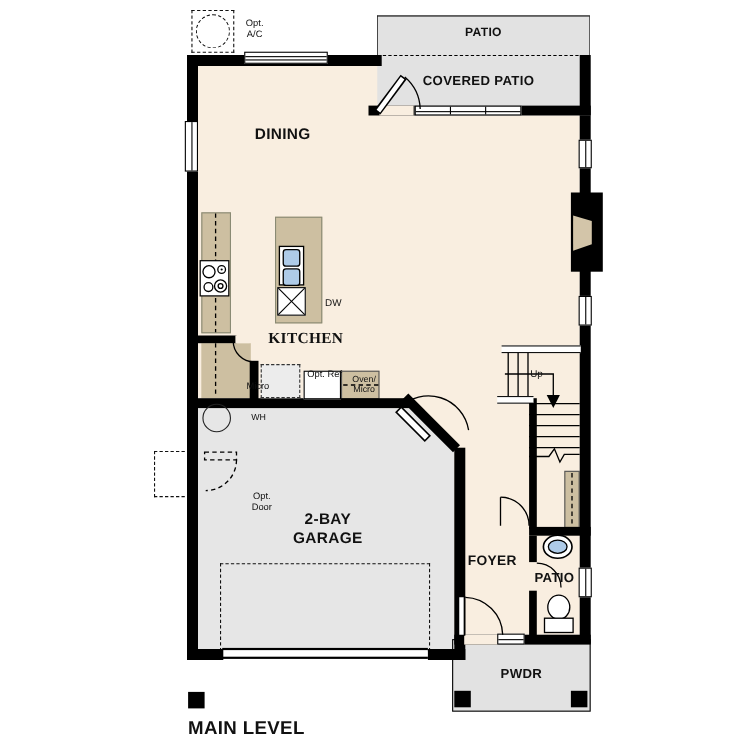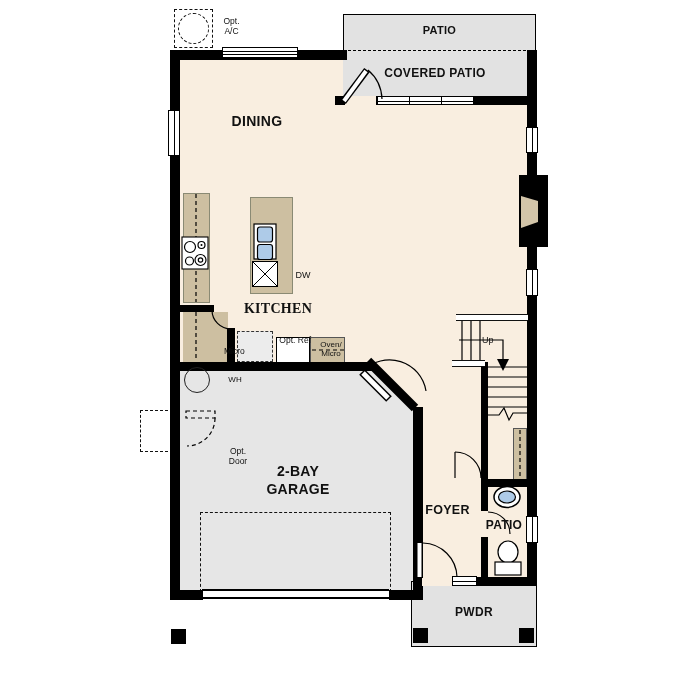--- a/index.html
+++ b/index.html
@@ -185,20 +185,21 @@
   </svg>
 
   <div class="lbl" style="left:343px;top:23px;width:193px;font-size:11px;">PATIO</div>
   <div class="lbl" style="left:343px;top:66px;width:184px;font-size:12px;white-space:nowrap;">COVERED PATIO</div>
   <div class="lbl" style="left:222px;top:112px;width:70px;font-size:14px;">DINING</div>
   <div class="lbl" style="left:238px;top:300px;width:80px;font-size:14px;font-family:Liberation Serif, serif;">KITCHEN</div>
   <div class="lbl" style="left:252px;top:462px;width:92px;font-size:14px;">2-BAY GARAGE</div>
   <div class="lbl" style="left:420px;top:502px;width:55px;font-size:12.5px;text-align:center;">FOYER</div>
   <div class="lbl" style="left:482px;top:518px;width:44px;font-size:12px;">PATIO</div>
   <div class="lbl" style="left:442px;top:605px;width:64px;font-size:12px;">PWDR</div>
+  <div class="lbl" style="left:171px;top:651px;font-size:17px;white-space:nowrap;text-align:left;">MAIN LEVEL</div>
   <div class="lbl-sm" style="left:186px;top:347px;font-size:8.5px;">Micro</div>
   <div class="lbl-sm" style="left:444px;top:335px;font-size:9px;">Up</div>
   <div class="lbl-sm" style="left:185px;top:447px;width:30px;font-size:8.5px;text-align:center;">Opt. Door</div>
   <div class="lbl-sm" style="left:237px;top:336px;width:36px;font-size:8.5px;text-align:right;">Opt. Ref</div>
   <div class="lbl-sm" style="left:276px;top:340px;width:34px;font-size:8px;">Oven/ Micro</div>
   <div class="lbl-sm" style="left:252px;top:270px;width:26px;font-size:9px;background:transparent;">DW</div>
   <div class="lbl-sm" style="left:184px;top:375px;width:26px;font-size:8px;">WH</div>
   <div class="lbl-sm" style="left:178px;top:17px;width:31px;font-size:8.5px;">Opt. A/C</div>
 
 </div>

